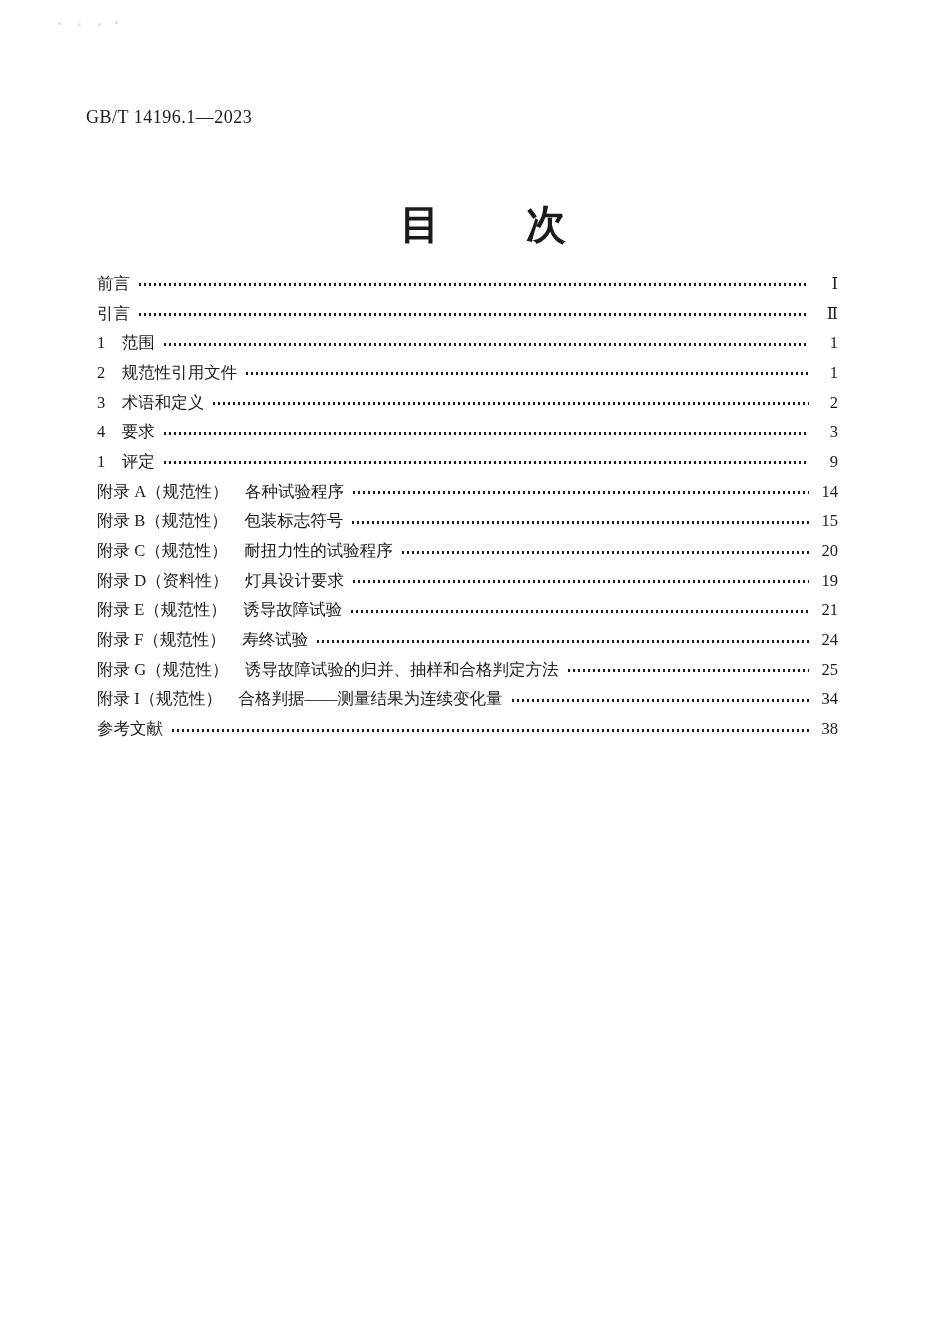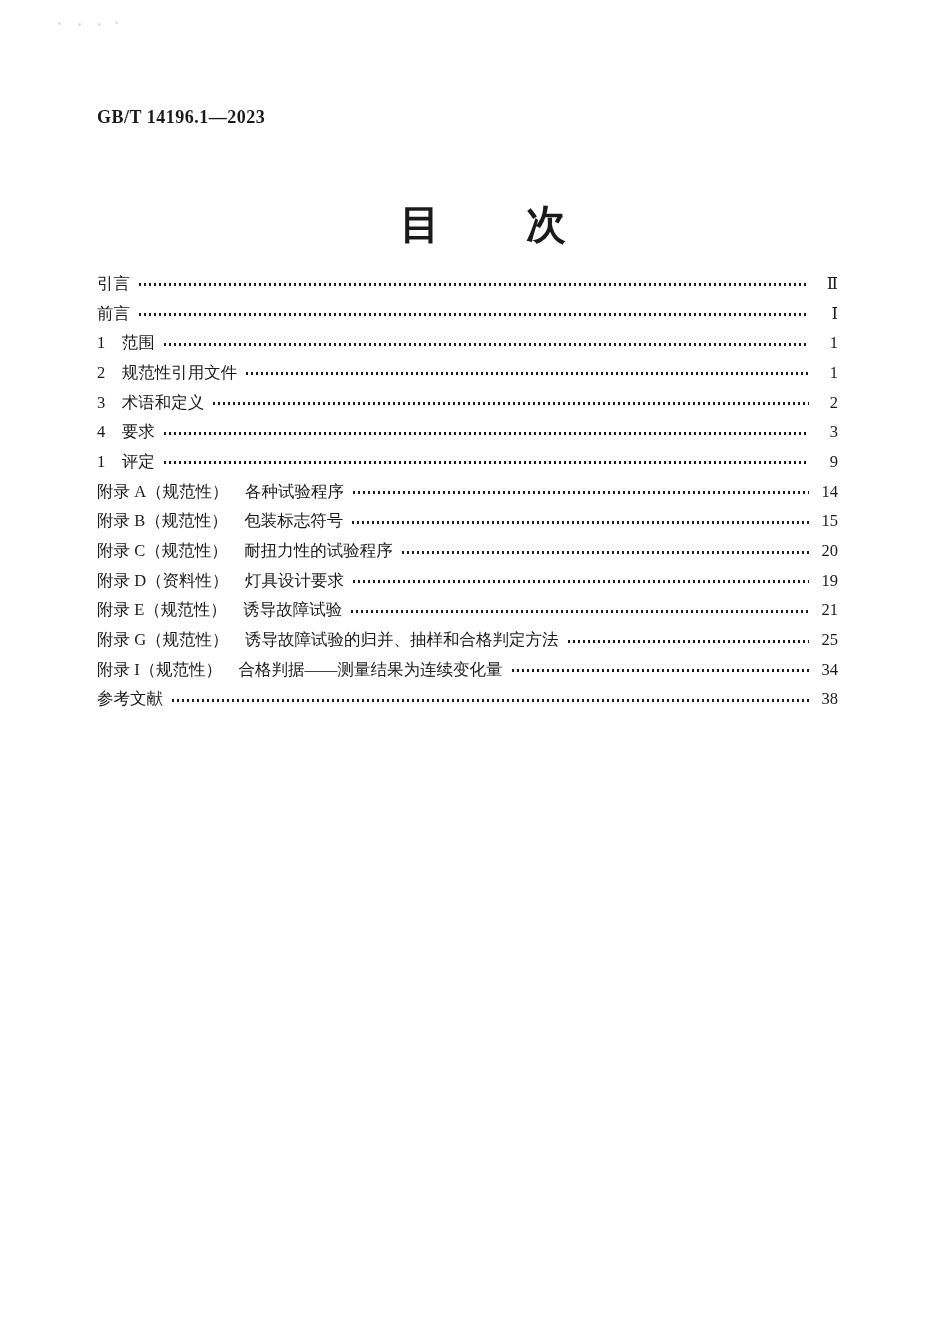--- a/index.html
+++ b/index.html
@@ -12,24 +12,24 @@
     width: 950px;
     height: 1343px;
     margin: 0 auto;
     background: #ffffff;
     color: #1a1a1a;
     font-family: "Liberation Serif", "DejaVu Serif", serif;
     overflow: hidden;
   }
   .std-header {
     position: absolute;
-    left: 97px;
+    left: 86px;
     top: 107px;
     font-size: 18px;
-    font-weight: bold;
+    font-weight: normal;
     letter-spacing: 0.5px;
     white-space: nowrap;
   }
   .doc-title {
     position: absolute;
     left: 0;
     top: 188px;
     width: 100%;
     margin: 9px;
     text-align: center;
@@ -91,32 +91,32 @@
   <span class="scan-speck" style="left:78px; top:23px;"></span>
   <span class="scan-speck" style="left:98px; top:23px;"></span>
   <span class="scan-speck" style="left:115px; top:21px;"></span>
 
   <div class="std-header">GB/T 14196.1—2023</div>
 
   <h1 class="doc-title">目　　次</h1>
 
   <div class="toc">
     <div class="toc-row">
+      <span class="toc-label">前言</span>
+      <span class="toc-leader"></span>
+      <span class="toc-page">Ⅰ</span>
+    </div>
+
+    <div class="toc-row">
       <span class="toc-label">引言</span>
       <span class="toc-leader"></span>
       <span class="toc-page">Ⅱ</span>
     </div>
 
     <div class="toc-row">
-      <span class="toc-label">前言</span>
-      <span class="toc-leader"></span>
-      <span class="toc-page">Ⅰ</span>
-    </div>
-
-    <div class="toc-row">
       <span class="toc-label">1　范围</span>
       <span class="toc-leader"></span>
       <span class="toc-page">1</span>
     </div>
 
     <div class="toc-row">
       <span class="toc-label">2　规范性引用文件</span>
       <span class="toc-leader"></span>
       <span class="toc-page">1</span>
     </div>
@@ -162,20 +162,25 @@
       <span class="toc-leader"></span>
       <span class="toc-page">19</span>
     </div>
 
     <div class="toc-row">
       <span class="toc-label">附录 E（规范性）　诱导故障试验</span>
       <span class="toc-leader"></span>
       <span class="toc-page">21</span>
     </div>
 
+    <div class="toc-row">
+      <span class="toc-label">附录 F（规范性）　寿终试验</span>
+      <span class="toc-leader"></span>
+      <span class="toc-page">24</span>
+    </div>
 
     <div class="toc-row">
       <span class="toc-label">附录 G（规范性）　诱导故障试验的归并、抽样和合格判定方法</span>
       <span class="toc-leader"></span>
       <span class="toc-page">25</span>
     </div>
 
 
     <div class="toc-row">
       <span class="toc-label">附录 I（规范性）　合格判据——测量结果为连续变化量</span>

